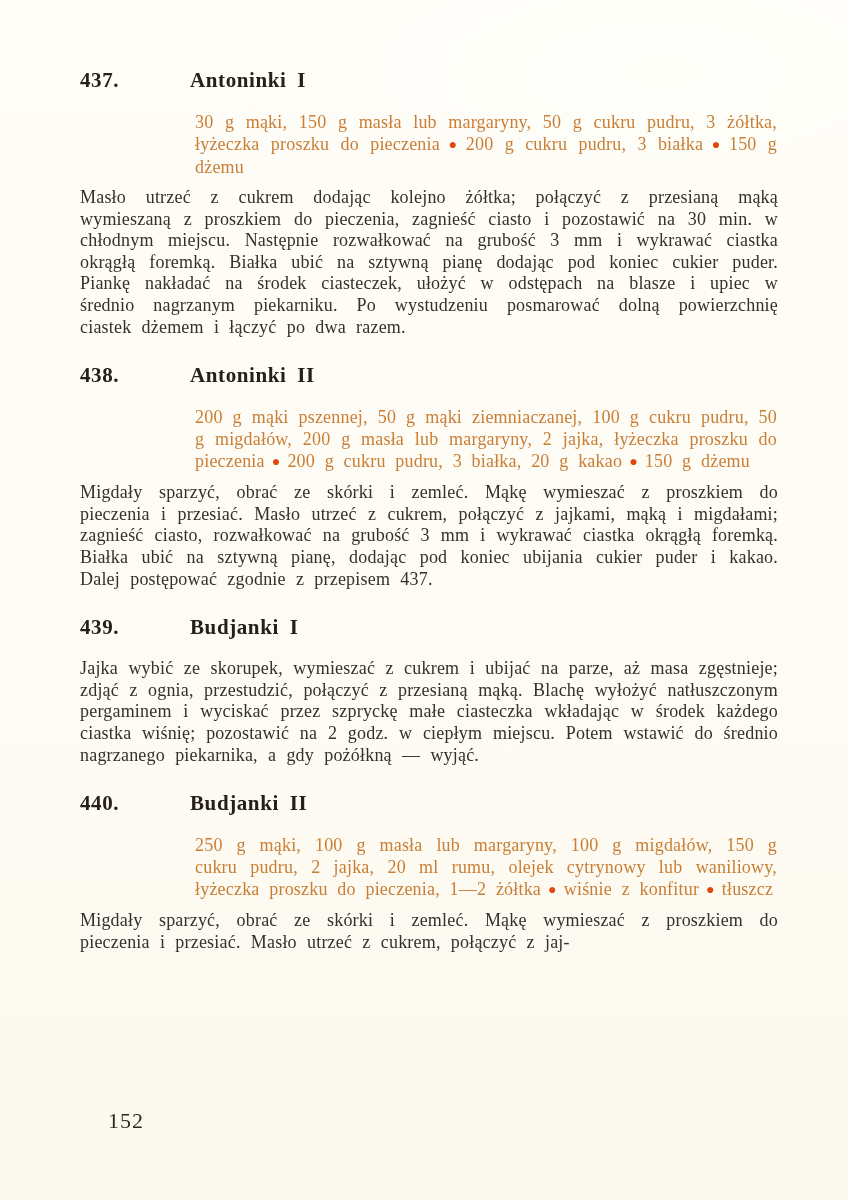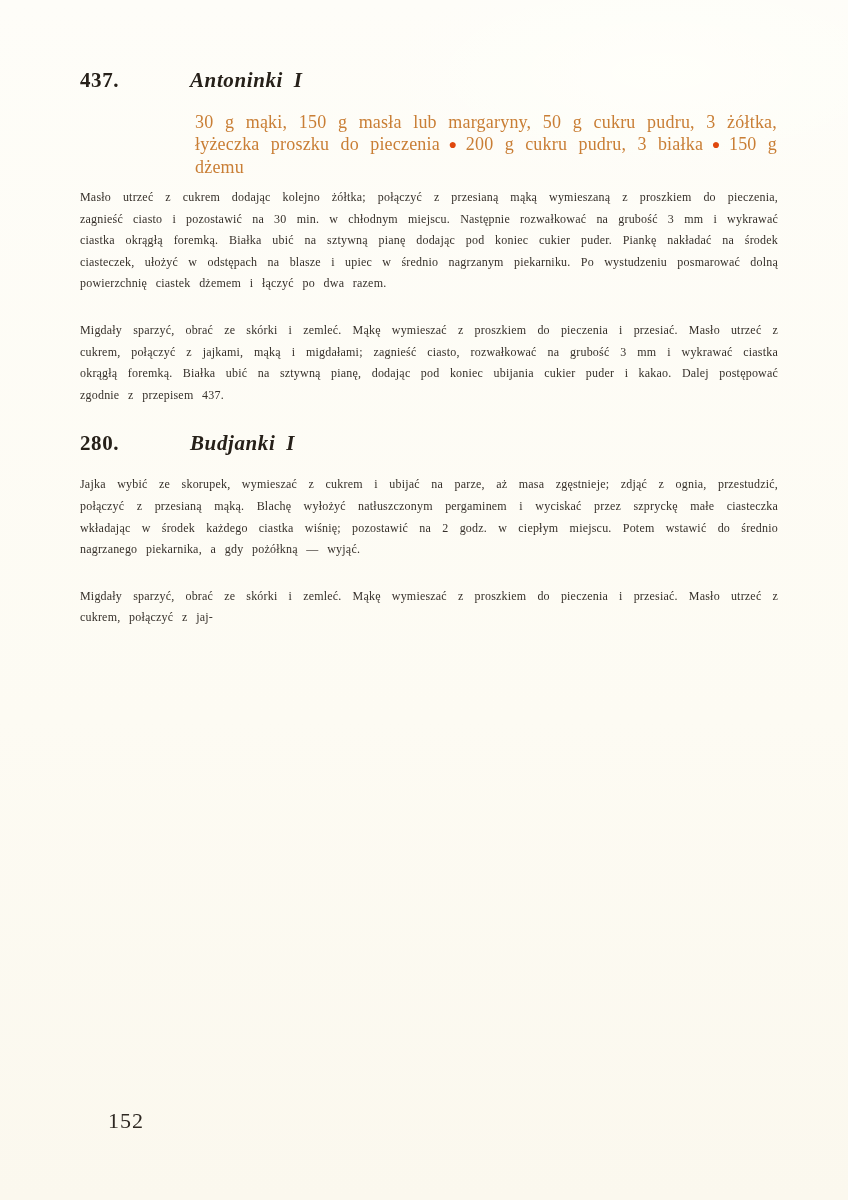--- a/index.html
+++ b/index.html
@@ -33,41 +33,40 @@
     letter-spacing: 0.6px;
     color: #262019;
     margin: 0 0 18px 0;
   }
   .recipe-heading .num {
     width: 110px;
     flex: 0 0 110px;
   }
   .recipe-heading .title {
     word-spacing: 5px;
-    font-style: italic;
   }
   .ingredients {
     margin: 0 16px 9px 115px;
     width: 582px;
     font-size: 18px;
     line-height: 22px;
     color: #c97e35;
     text-align: justify;
     word-spacing: 5px;
     letter-spacing: 0.2px;
   }
   .ingredients .bullet {
     color: #e0480e;
     font-size: 14px;
     margin: 0 7px;
     vertical-align: 1px;
   }
   .instructions {
     margin: 4px 0 25px 0;
-    font-size: 12px;
+    font-size: 18px;
     line-height: 21.6px;
     text-align: justify;
     word-spacing: 5.5px;
     letter-spacing: 0.2px;
     color: #36302a;
   }
   .recipe:last-child .instructions { margin-bottom: 0; }
   .page-number {
     position: absolute;
     left: 80px;
@@ -104,31 +103,41 @@
     <section class="recipe">
       <div class="recipe-heading">
         <span class="num">437.</span>
         <span class="title">Antoninki I</span>
       </div>
       <div class="ingredients">30 g mąki, 150 g masła lub margaryny, 50 g cukru pudru, 3 żółtka, łyżeczka proszku do pieczenia<span class="bullet">●</span>200 g cukru pudru, 3 białka<span class="bullet">●</span>150 g dżemu</div>
       <p class="instructions">Masło utrzeć z cukrem dodając kolejno żółtka; połączyć z przesianą mąką wymieszaną z proszkiem do pieczenia, zagnieść ciasto i pozostawić na 30 min. w chłodnym miejscu. Następnie rozwałkować na grubość 3 mm i wykrawać ciastka okrągłą foremką. Białka ubić na sztywną pianę dodając pod koniec cukier puder. Piankę nakładać na środek ciasteczek, ułożyć w odstępach na blasze i upiec w średnio nagrzanym piekarniku. Po wystudzeniu posmarować dolną powierzchnię ciastek dżemem i łączyć po dwa razem.</p>
     </section>
 
     <section class="recipe">
+      <div class="recipe-heading">
+        <span class="num">438.</span>
+        <span class="title">Antoninki II</span>
+      </div>
+      <div class="ingredients">200 g mąki pszennej, 50 g mąki ziemniaczanej, 100 g cukru pudru, 50 g migdałów, 200 g masła lub margaryny, 2 jajka, łyżeczka proszku do pieczenia<span class="bullet">●</span>200 g cukru pudru, 3 białka, 20 g kakao<span class="bullet">●</span>150 g dżemu</div>
       <p class="instructions">Migdały sparzyć, obrać ze skórki i zemleć. Mąkę wymieszać z proszkiem do pieczenia i przesiać. Masło utrzeć z cukrem, połączyć z jajkami, mąką i migdałami; zagnieść ciasto, rozwałkować na grubość 3 mm i wykrawać ciastka okrągłą foremką. Białka ubić na sztywną pianę, dodając pod koniec ubijania cukier puder i kakao. Dalej postępować zgodnie z przepisem 437.</p>
     </section>
 
     <section class="recipe">
       <div class="recipe-heading">
-        <span class="num">280.</span>
+        <span class="num">439.</span>
         <span class="title">Budjanki I</span>
       </div>
       <p class="instructions">Jajka wybić ze skorupek, wymieszać z cukrem i ubijać na parze, aż masa zgęstnieje; zdjąć z ognia, przestudzić, połączyć z przesianą mąką. Blachę wyłożyć natłuszczonym pergaminem i wyciskać przez szpryckę małe ciasteczka wkładając w środek każdego ciastka wiśnię; pozostawić na 2 godz. w ciepłym miejscu. Potem wstawić do średnio nagrzanego piekarnika, a gdy pożółkną — wyjąć.</p>
     </section>
 
     <section class="recipe">
+      <div class="recipe-heading">
+        <span class="num">440.</span>
+        <span class="title">Budjanki II</span>
+      </div>
+      <div class="ingredients">250 g mąki, 100 g masła lub margaryny, 100 g migdałów, 150 g cukru pudru, 2 jajka, 20 ml rumu, olejek cytrynowy lub waniliowy, łyżeczka proszku do pieczenia, 1—2 żółtka<span class="bullet">●</span>wiśnie z konfitur<span class="bullet">●</span>tłuszcz</div>
       <p class="instructions">Migdały sparzyć, obrać ze skórki i zemleć. Mąkę wymieszać z proszkiem do pieczenia i przesiać. Masło utrzeć z cukrem, połączyć z jaj-</p>
     </section>
 
   </div>
 
   <div class="page-number">152</div>
 </div>
 
 </body></html>

